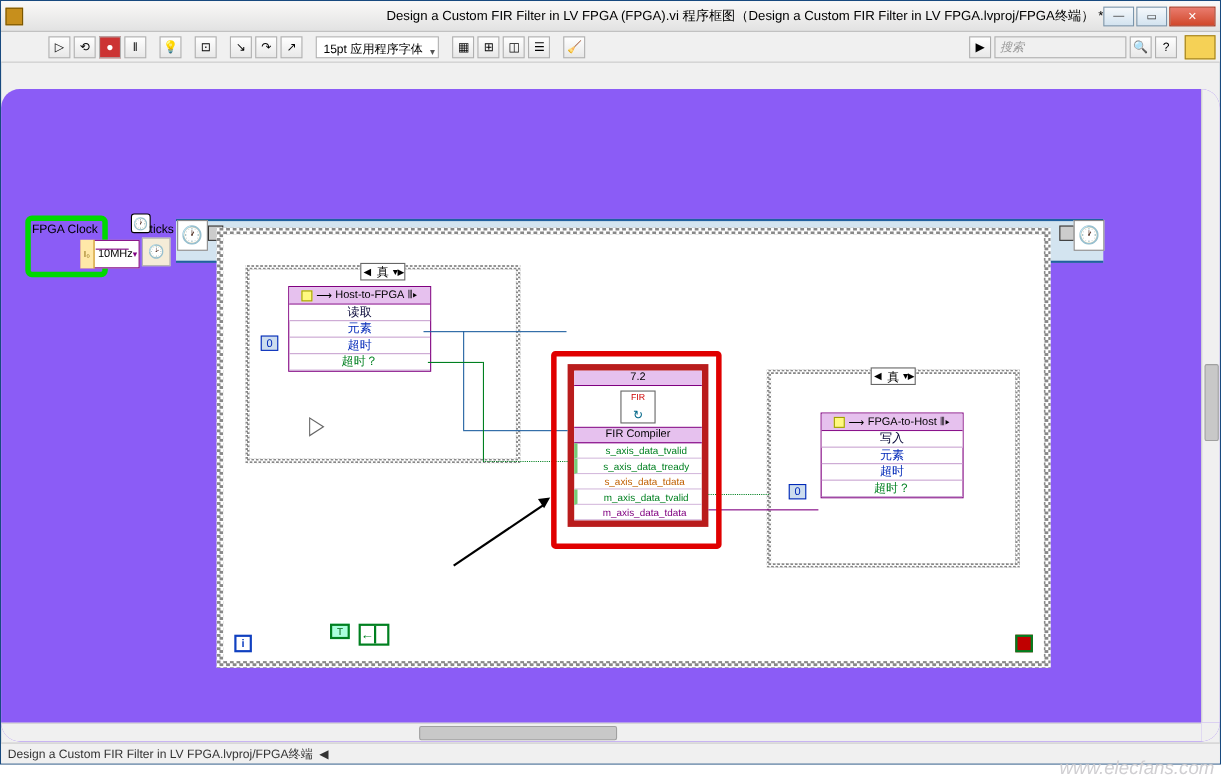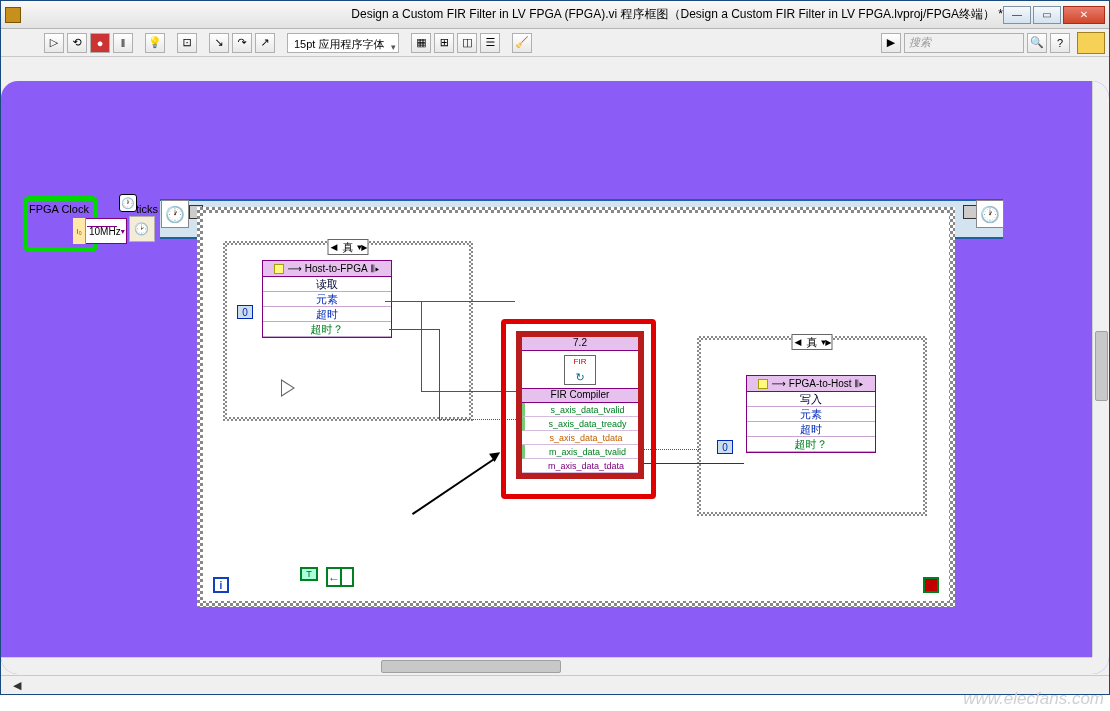--- a/index.html
+++ b/index.html
@@ -370,17 +370,18 @@
     <div class="sbv">
         <div class="sb-thumb-v"></div>
       </div>
     <div class="sbh">
         <div class="sb-thumb-h"></div>
       </div>
     <div class="sbc"></div>
   </div>
 
   <div class="status">
+    <span>Design a Custom FIR Filter in LV FPGA.lvproj/FPGA终端</span>
     <span style="margin-left:6px">◀</span>
   </div>
 </div>
 
 <div class="watermark">www.elecfans.com</div>
 
 </body></html>

